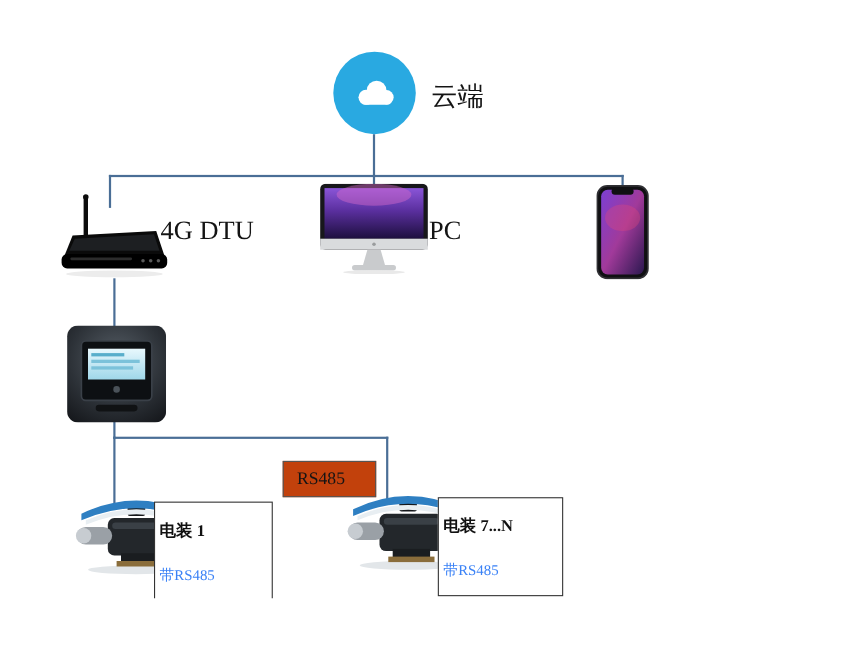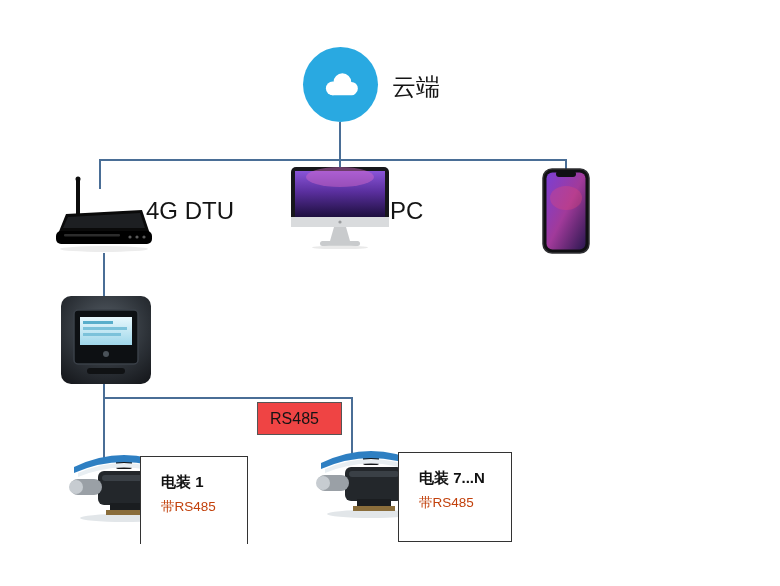--- a/index.html
+++ b/index.html
@@ -1,44 +1,44 @@
 <!DOCTYPE html>
 <html><head>
 <meta charset="utf-8">
 <style>
   * { margin:0; padding:0; box-sizing:border-box; }
   html,body { background:#ffffff; }
   .stage {
     position:relative; width:780px; height:544px; background:#ffffff;
-    font-family:Liberation Sans, sans-serif; color:#141414;
+    font-family:Liberation Serif, serif; color:#141414;
     overflow:hidden;
   }
   .line { position:absolute; background:#4a6e96; }
   .line.v { width:2px; }
   .line.h { height:2px; }
   .node-label { position:absolute; font-size:24px; color:#141414; white-space:nowrap; }
   .icon-box { position:absolute; }
   .cloud-circle {
     position:absolute; left:303px; top:47px; width:75px; height:75px;
     border-radius:50%; background:#29a9e1;
     display:flex; align-items:center; justify-content:center;
   }
   .cab-label { position:absolute; left:158px; top:307px; font-size:24px; line-height:33px; color:#141414; }
   .bus-box {
-    position:absolute; left:257px; top:402px; width:85px; height:33px;
-    background:#ef4444; border:1px solid #555;
+    position:absolute; left:257px; top:419px; width:85px; height:33px;
+    background:#c2410c; border:1px solid #555;
     display:flex; align-items:center; padding-left:12px;
     font-size:16px; color:#141414;
   }
   .act-box {
     position:absolute; background:#ffffff; border:1px solid #333;
-    padding:16px 0 0 20px; width:108px; height:90px;
+    padding:16px 0 0 4px; width:108px; height:90px;
   }
   .act-box .t { font-size:15px; font-weight:bold; color:#111; }
-  .act-box .s { font-size:13.5px; margin-top:6px; color:#c2410c; }
+  .act-box .s { font-size:13.5px; margin-top:22px; color:#3b82f6; }
   .box2 { left:398px; top:452px; width:114px; }
   .box1 { left:140px; top:456px; }
   .footer-band {
     position:absolute; left:0; top:550px; width:780px; height:36px;
     background:linear-gradient(180deg, rgba(205,222,236,0) 0%, #d3e2ee 55%, #bdd5e6 100%);
   }
 </style>
 </head>
 <body>
 

